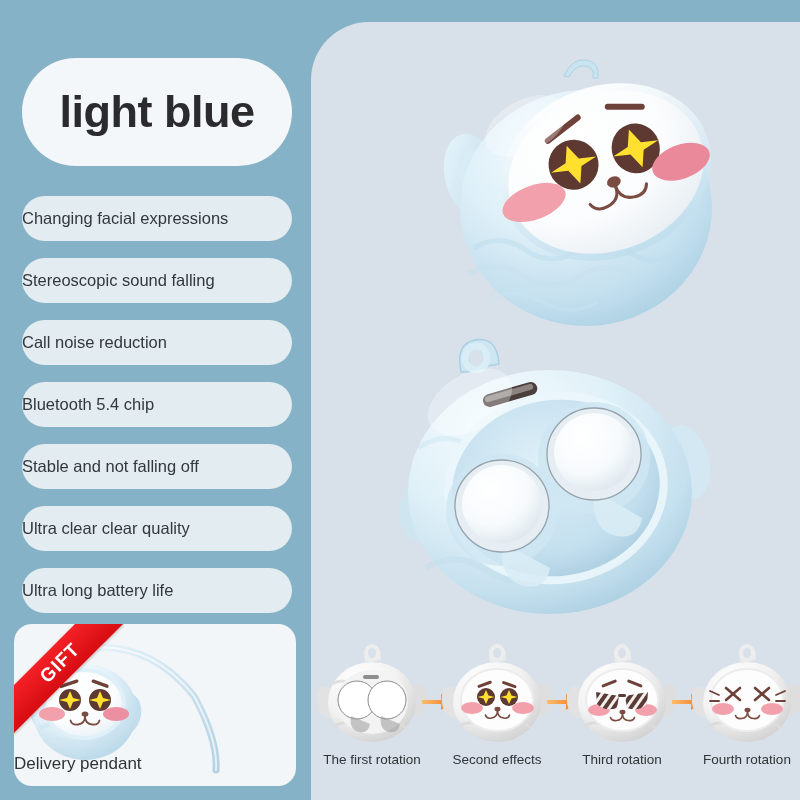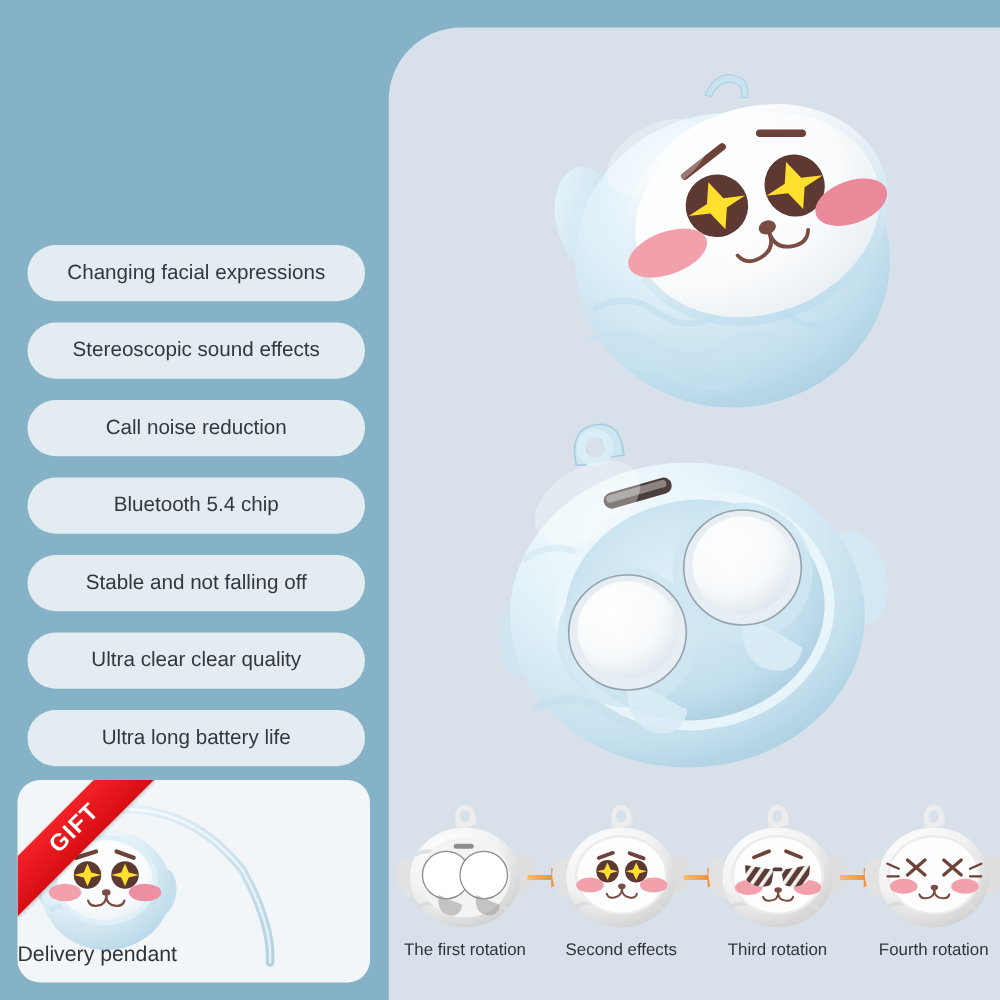--- a/index.html
+++ b/index.html
@@ -49,21 +49,21 @@
   .feat-list {
     position: absolute;
     left: 22px; top: 196px;
     width: 270px;
   }
   .feat-pill {
     width: 270px; height: 45px;
     margin-bottom: 17px;
     background: #e2ecf1;
     border-radius: 23px;
-    display: flex; align-items: center; justify-content: center;
+    display: flex; align-items: center; 
   }
   .feat-pill .t {
     font-size: 16.5px;
     color: #33383c;
     white-space: nowrap;
   }
 
   
   #gift-card {
     position: absolute;
@@ -266,27 +266,30 @@
 
       <ellipse cx="104" cy="176" rx="47" ry="46" fill="none" stroke="#5c6a72" stroke-width="1.3" opacity="0.55"></ellipse>
       <ellipse cx="196" cy="124" rx="47" ry="46" fill="none" stroke="#5c6a72" stroke-width="1.3" opacity="0.55"></ellipse>
 
       <ellipse cx="72" cy="72" rx="46" ry="28" fill="#ffffff" opacity="0.32" transform="rotate(-30 72 72)"></ellipse>
     </svg>
   </div>
 
   <div id="left-col">
 
+    <div class="title-pill">
+      <span class="t">light blue</span>
+    </div>
 
     <div class="feat-list">
       <div class="feat-pill">
         <span class="t">Changing facial expressions</span>
       </div>
       <div class="feat-pill">
-        <span class="t">Stereoscopic sound effects</span>
+        <span class="t">Stereoscopic sound falling</span>
       </div>
       <div class="feat-pill">
         <span class="t">Call noise reduction</span>
       </div>
       <div class="feat-pill">
         <span class="t">Bluetooth 5.4 chip</span>
       </div>
       <div class="feat-pill">
         <span class="t">Stable and not falling off</span>
       </div>

